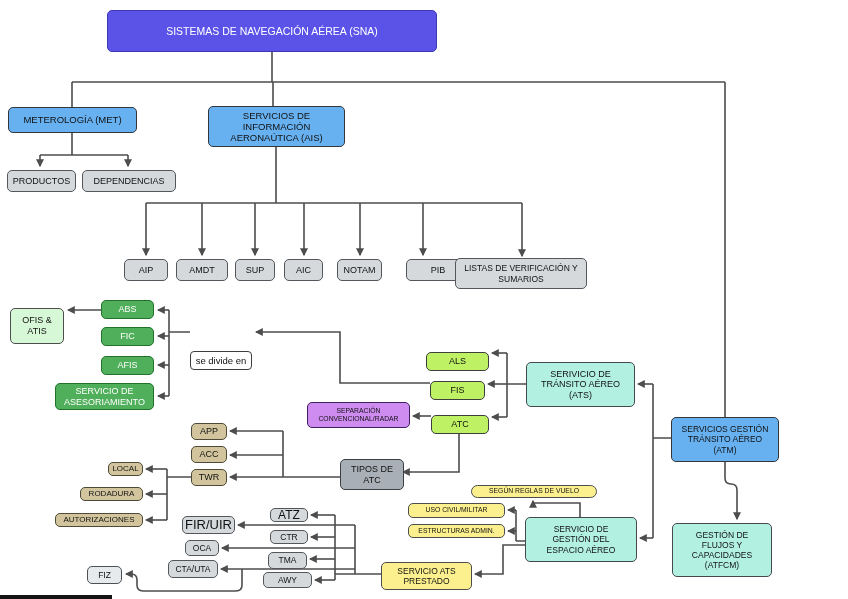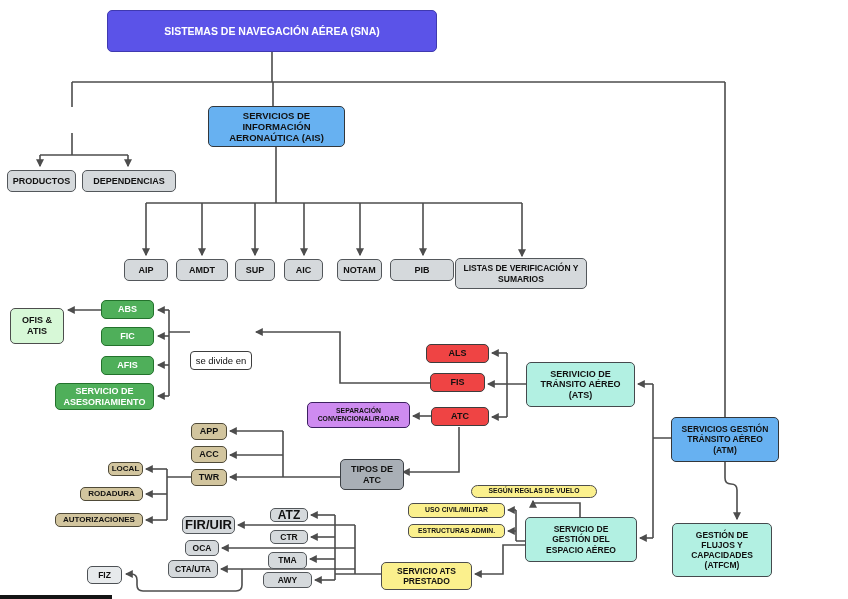--- a/index.html
+++ b/index.html
@@ -2,28 +2,28 @@
 <html><head>
 <meta charset="utf-8">
 <style>
   html,body{margin:0;padding:0;background:#ffffff;}
   #canvas{position:relative;width:848px;height:599px;background:#ffffff;overflow:hidden;
           font-family:"Liberation Sans", sans-serif;}
   svg.edges{position:absolute;left:0;top:0;width:848px;height:599px;}
   .edge{stroke:#4d4d4d;stroke-width:1.6;fill:none;}
   .node{position:absolute;display:flex;align-items:center;justify-content:center;
         text-align:center;white-space:pre-line;box-sizing:border-box;
-        border-radius:5px;font-weight:bold;font-size:9px;line-height:1.18;color:#111;}
+        border-radius:5px;font-weight:normal;font-size:9px;line-height:1.18;color:#111;}
   .purple{background:#5b53e8;border:1.5px solid #3f39b0;color:#ffffff;}
   .blue{background:#67b1f1;border:1.5px solid #33373b;}
   .gray{background:#d5d9dc;border:1.5px solid #53575b;}
   .graydark{background:#a9afb6;border:1.5px solid #3c4045;}
   .green{background:#4faf5a;border:1.5px solid #23722c;color:#ffffff;}
   .lightgreen{background:#d7f8d7;border:1.5px solid #4d4d4d;}
-  .pink{background:#ef4444;border:1.5px solid #3d3d3d;}
+  .pink{background:#bef264;border:1.5px solid #3d3d3d;margin-top:8px;}
   .magenta{background:#ce8bf0;border:1.5px solid #3c2060;}
   .teal{background:#b2f0e2;border:1.5px solid #45494d;}
   .tan{background:#d2c59e;border:1.5px solid #4f4a38;}
   .yellow{background:#fbf08d;border:1.5px solid #4d4d4d;}
   .white{background:#ffffff;border:1.5px solid #3d3d3d;font-weight:normal;margin-top:28px;}
   .fiz{background:#e7eaec;border:1.5px solid #4d5155;}
   .small{font-size:6.8px;}
   .edge-artifact{position:absolute;background:#141414;}
 </style>
 </head>
@@ -98,33 +98,34 @@
     <path class="edge" marker-end="url(#arrow)" d="M335,559 H310"></path>
     <path class="edge" marker-end="url(#arrow)" d="M335,580 H315"></path>
     <path class="edge" marker-end="url(#arrow)" d="M355,525 H238"></path>
     <path class="edge" marker-end="url(#arrow)" d="M355,548 H222"></path>
     <path class="edge" marker-end="url(#arrow)" d="M355,569 H221"></path>
     <path class="edge" marker-end="url(#arrow)" d="M242,569 V585 Q242,591 236,591 H143 Q137,591 137,585 V580 Q137,574 131,574 H126"></path>
   </svg>
 
   <div class="node purple" style="left:107px;top:10px;width:330px;height:42px;font-size:10.5px">SISTEMAS DE NAVEGACIÓN AÉREA (SNA)</div>
 
+  <div class="node blue" style="left:8px;top:107px;width:129px;height:26px;font-size:9.5px">METEROLOGÍA (MET)</div>
   <div class="node blue" style="left:208px;top:106px;width:137px;height:41px;font-size:9.5px">SERVICIOS DE
 INFORMACIÓN
 AERONAÚTICA (AIS)</div>
 
   <div class="node gray" style="left:7px;top:170px;width:69px;height:22px">PRODUCTOS</div>
   <div class="node gray" style="left:82px;top:170px;width:94px;height:22px">DEPENDENCIAS</div>
 
   <div class="node gray" style="left:124px;top:259px;width:44px;height:22px">AIP</div>
   <div class="node gray" style="left:176px;top:259px;width:52px;height:22px">AMDT</div>
   <div class="node gray" style="left:235px;top:259px;width:40px;height:22px">SUP</div>
   <div class="node gray" style="left:284px;top:259px;width:39px;height:22px">AIC</div>
   <div class="node gray" style="left:337px;top:259px;width:45px;height:22px">NOTAM</div>
-  <div class="node gray" style="left:390px;top:259px;width:64px;height:22px">PIB</div>
+  <div class="node gray" style="left:406px;top:259px;width:64px;height:22px">PIB</div>
   <div class="node gray" style="left:455px;top:258px;width:132px;height:31px;font-size:8.5px">LISTAS DE VERIFICACIÓN Y
 SUMARIOS</div>
 
   <div class="node lightgreen" style="left:10px;top:308px;width:54px;height:36px">OFIS &amp;
 ATIS</div>
   <div class="node green" style="left:101px;top:300px;width:53px;height:19px">ABS</div>
   <div class="node green" style="left:101px;top:327px;width:53px;height:19px">FIC</div>
   <div class="node green" style="left:101px;top:356px;width:53px;height:19px">AFIS</div>
   <div class="node green" style="left:55px;top:383px;width:99px;height:27px">SERVICIO DE
 ASESORIAMIENTO</div>

